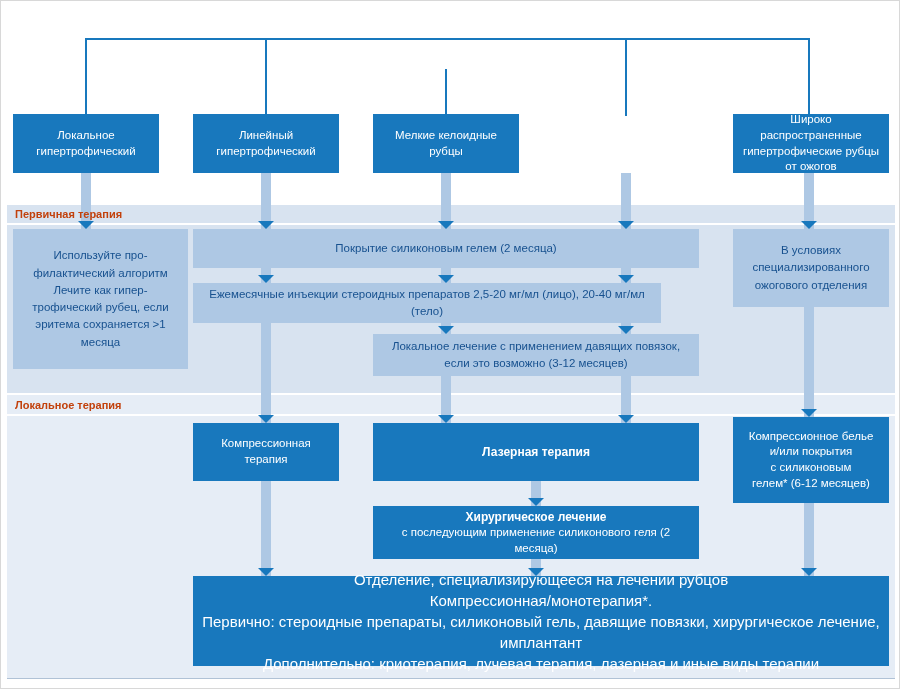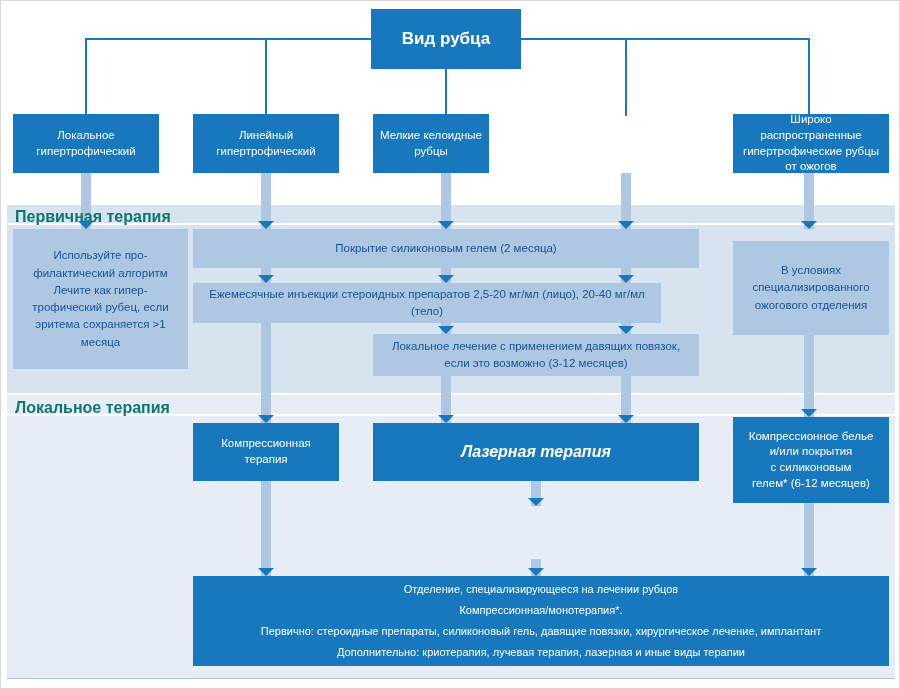--- a/index.html
+++ b/index.html
@@ -2,31 +2,31 @@
 <html><head>
 <meta charset="utf-8">
 <style>
   html,body{margin:0;padding:0;background:#fff;font-family:"Liberation Sans",sans-serif;}
   .canvas{position:relative;width:900px;height:689px;background:#ffffff;border:1px solid #d8d8d8;box-sizing:border-box;overflow:hidden;}
   .line{position:absolute;background:#1878bd;z-index:0;}
   .band{position:absolute;left:6px;width:888px;z-index:0;}
   .band1{background:#d8e3f0;}
   .band2{background:#e6edf6;}
   .band-divider{position:absolute;left:6px;width:888px;height:2px;background:#ffffff;z-index:1;}
-  .section-label{position:absolute;font-weight:bold;color:#0f766e;font-size:16px;z-index:2;}
+  .section-label{position:absolute;font-weight:bold;color:#c2410c;font-size:11px;z-index:2;}
   .box{position:absolute;display:flex;align-items:center;justify-content:center;flex-direction:column;text-align:center;box-sizing:border-box;z-index:2;padding:3px 6px;}
   .dark{background:#1878bd;color:#ffffff;font-size:11.5px;line-height:1.35;}
   .light{background:#aec8e4;color:#17518f;font-size:11.5px;line-height:1.5;}
   .title-box{font-size:17px;font-weight:bold;}
-  .bold{font-weight:bold;font-size:16px;font-style:italic;}
+  .bold{font-weight:bold;font-size:12px;}
   .pre{white-space:pre-line;}
   .conn{position:absolute;width:10px;background:#aec8e4;z-index:1;}
   .conn::after{content:"";position:absolute;left:50%;bottom:0;transform:translateX(-50%);width:0;height:0;
     border-left:8px solid transparent;border-right:8px solid transparent;border-top:8px solid #1878bd;}
-  .final-line{line-height:21px;font-size:11px;}
+  .final-line{line-height:21px;font-size:15px;}
   .bottom-rule{position:absolute;left:6px;top:677px;width:888px;height:1px;background:#b0c2d6;z-index:1;}
 </style>
 </head>
 <body>
 
 <div class="canvas">
 
   <div class="line" style="left:85px;top:37px;width:724px;height:2px"></div>
   <div class="line" style="left:84px;top:37px;width:2px;height:78px"></div>
   <div class="line" style="left:264px;top:37px;width:2px;height:78px"></div>
@@ -35,33 +35,30 @@
   <div class="line" style="left:807px;top:37px;width:2px;height:78px"></div>
 
   <div class="band band1" style="top:204px;height:188px"></div>
   <div class="band band2" style="top:394px;height:283px"></div>
   <div class="section-label" style="left:14px;top:207px">Первичная терапия</div>
   <div class="band-divider" style="top:222px"></div>
   <div class="section-label" style="left:14px;top:398px">Локальное терапия</div>
   <div class="band-divider" style="top:413px"></div>
   <div class="bottom-rule"></div>
 
-  <div class="box dark title-box" style="left:370px;top:8px;width:150px;height:60px">
-    <span class="pre">Вид рубца</span>
-  </div>
 
   <div class="box dark" style="left:12px;top:113px;width:146px;height:59px">
     <span class="pre">Локальное
 гипертрофический</span>
   </div>
   <div class="box dark" style="left:192px;top:113px;width:146px;height:59px">
     <span class="pre">Линейный
 гипертрофический</span>
   </div>
-  <div class="box dark" style="left:372px;top:113px;width:116px;height:59px">
+  <div class="box dark" style="left:372px;top:113px;width:146px;height:59px">
     <span class="pre">Мелкие келоидные рубцы</span>
   </div>
   <div class="box dark" style="left:732px;top:113px;width:156px;height:59px">
     <span class="pre">Широко распространенные
 гипертрофические рубцы
 от ожогов</span>
   </div>
 
   <div class="conn" style="left:80px;top:172px;height:56px"></div>
   <div class="conn" style="left:260px;top:172px;height:56px"></div>
@@ -72,41 +69,45 @@
   <div class="box light pre" style="left:12px;top:228px;width:175px;height:140px">Используйте про-
 филактический алгоритм
 Лечите как гипер-
 трофический рубец, если
 эритема сохраняется &gt;1
 месяца</div>
   <div class="box light" style="left:192px;top:228px;width:506px;height:39px">Покрытие силиконовым гелем (2 месяца)</div>
   <div class="box light" style="left:192px;top:282px;width:468px;height:40px">Ежемесячные инъекции стероидных препаратов 2,5-20 мг/мл (лицо), 20-40 мг/мл (тело)</div>
   <div class="box light pre" style="left:372px;top:333px;width:326px;height:42px">Локальное лечение с применением давящих повязок,
 если это возможно (3-12 месяцев)</div>
-  <div class="box light pre" style="left:732px;top:240px;width:156px;height:94px">В условиях
+  <div class="box light pre" style="left:732px;top:228px;width:156px;height:78px">В условиях
 специализированного
 ожогового отделения</div>
 
   <div class="conn" style="left:260px;top:267px;height:15px"></div>
   <div class="conn" style="left:440px;top:267px;height:15px"></div>
   <div class="conn" style="left:620px;top:267px;height:15px"></div>
   <div class="conn" style="left:440px;top:322px;height:11px"></div>
   <div class="conn" style="left:620px;top:322px;height:11px"></div>
 
   <div class="conn" style="left:260px;top:322px;height:100px"></div>
   <div class="conn" style="left:440px;top:375px;height:47px"></div>
   <div class="conn" style="left:620px;top:375px;height:47px"></div>
   <div class="conn" style="left:803px;top:302px;height:114px"></div>
 
   <div class="box dark pre" style="left:192px;top:422px;width:146px;height:58px">Компрессионная
 терапия</div>
   <div class="box dark bold" style="left:372px;top:422px;width:326px;height:58px">Лазерная терапия</div>
 
   <div class="conn" style="left:530px;top:480px;height:25px"></div>
 
+  <div class="box dark" style="left:372px;top:505px;width:326px;height:53px">
+    <span class="bold">Хирургическое лечение</span>
+    <span>с последующим применение силиконового геля (2 месяца)</span>
+  </div>
 
   <div class="box dark pre" style="left:732px;top:416px;width:156px;height:86px">Компрессионное белье
 и/или покрытия
 с силиконовым
 гелем* (6-12 месяцев)</div>
 
   <div class="conn" style="left:260px;top:480px;height:95px"></div>
   <div class="conn" style="left:530px;top:558px;height:17px"></div>
   <div class="conn" style="left:803px;top:502px;height:73px"></div>
 

